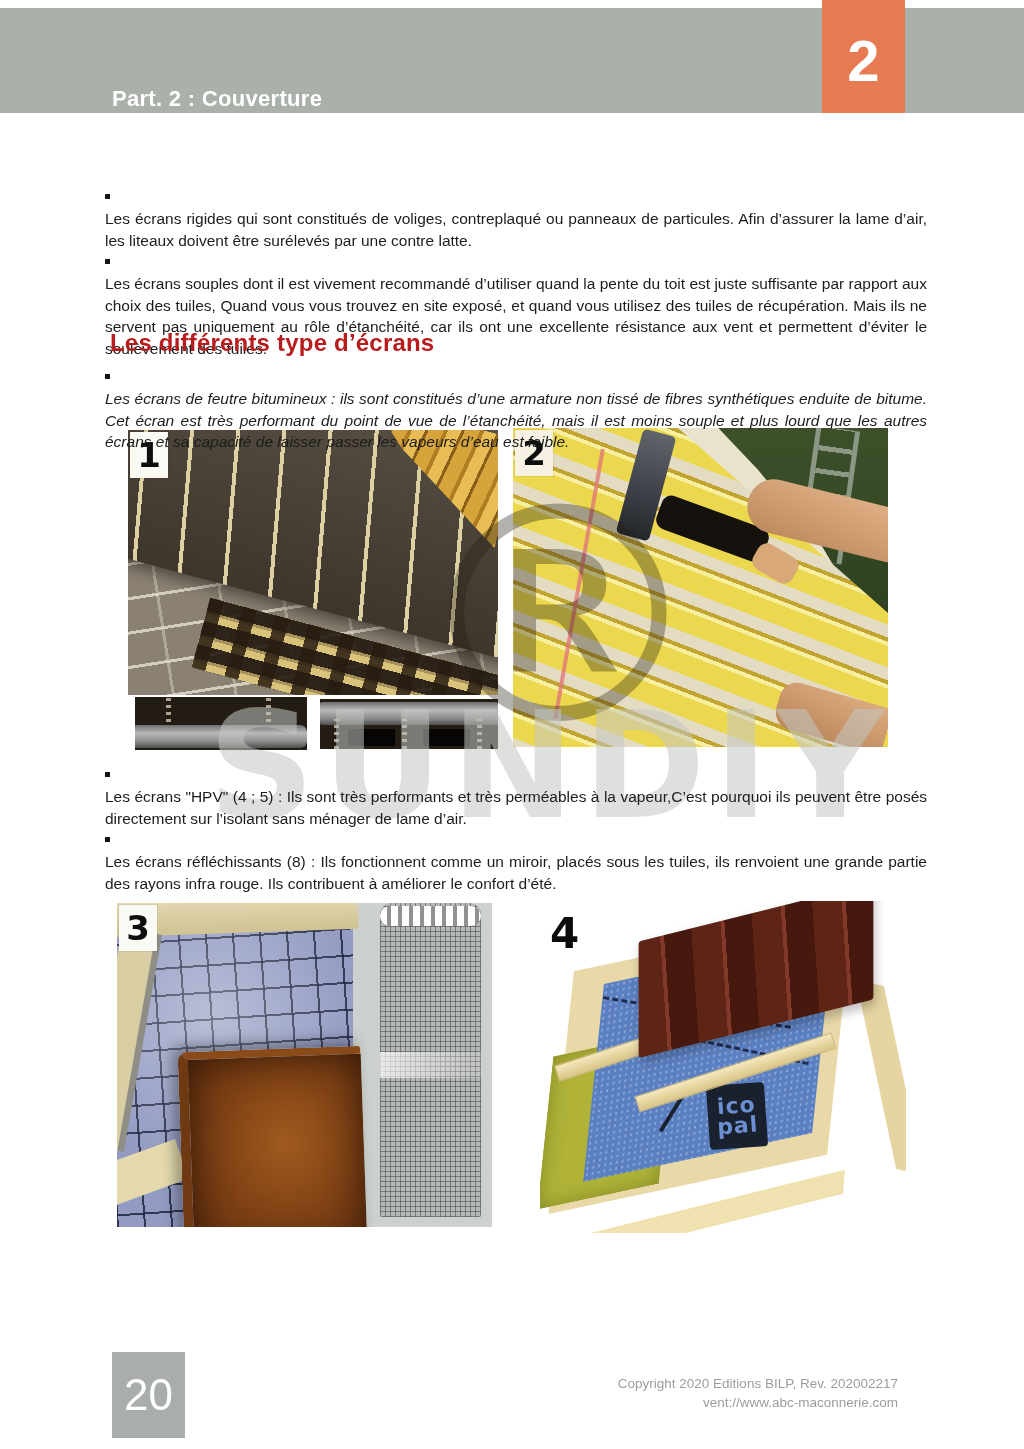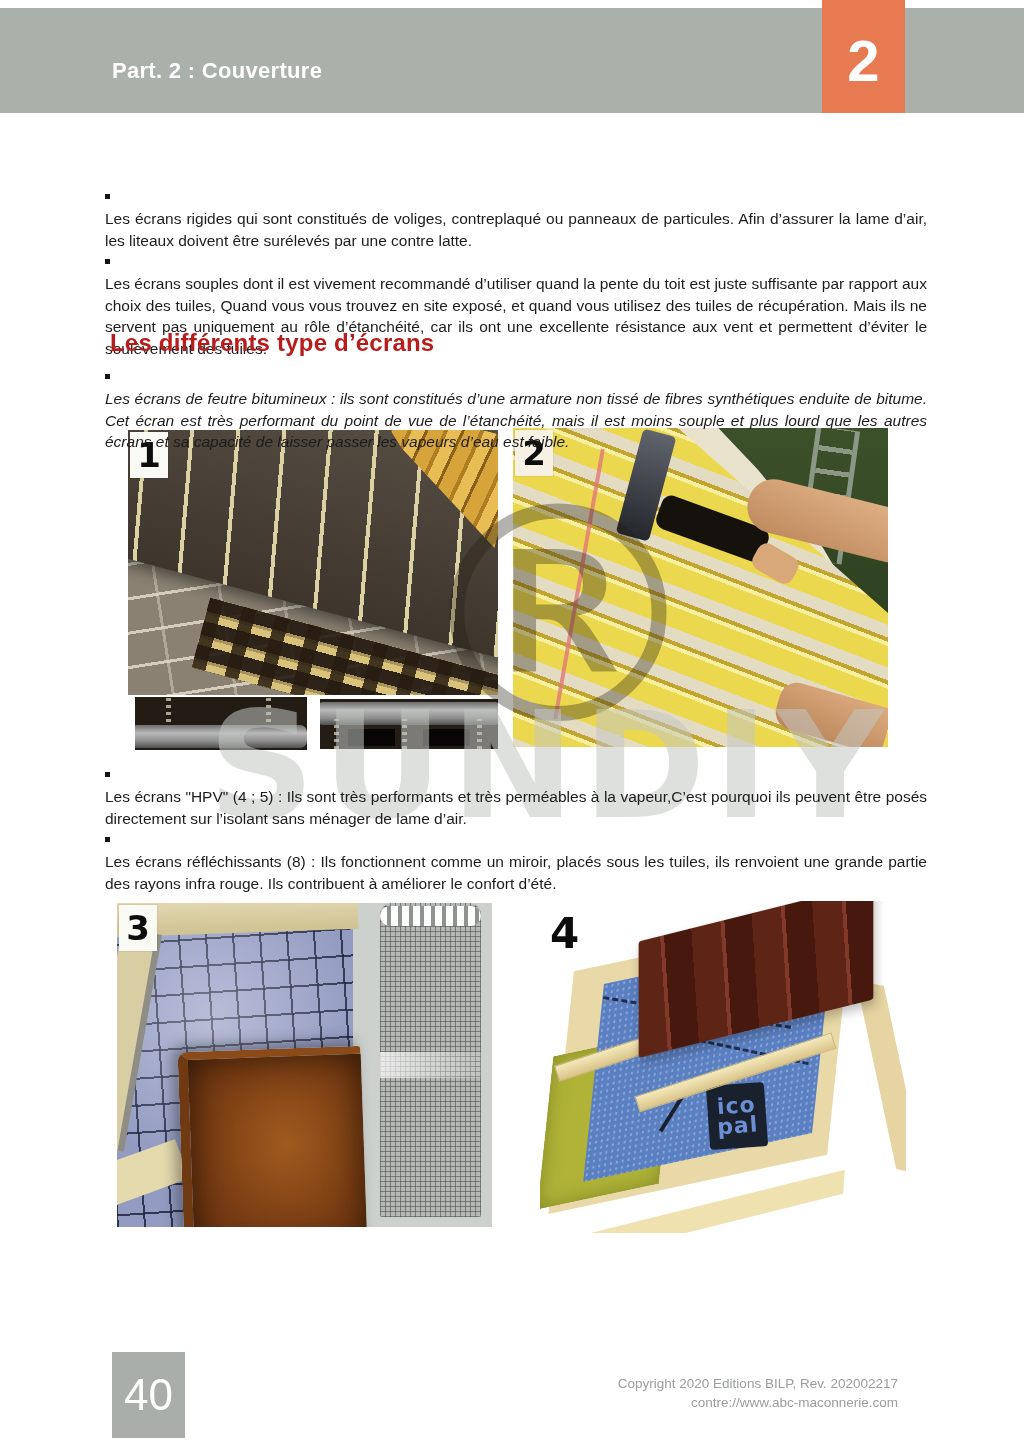--- a/index.html
+++ b/index.html
@@ -1,21 +1,21 @@
 <!DOCTYPE html>
 <html><head>
 <meta charset="utf-8">
 <style>
   html,body{margin:0;padding:0;background:#ffffff;}
   .page{position:relative;width:1024px;height:1449px;background:#ffffff;overflow:hidden;
         font-family:"Liberation Sans","DejaVu Sans",sans-serif;}
 
   
   .header-bar{position:absolute;left:0;top:8px;width:1024px;height:105px;background:#aab0aa;}
-  .header-title{position:absolute;left:112px;top:50px;font-weight:bold;font-size:22px;color:#ffffff;letter-spacing:.3px;}
+  .header-title{position:absolute;left:112px;top:78px;font-weight:bold;font-size:22px;color:#ffffff;letter-spacing:.3px;}
   .chapter-box{position:absolute;left:822px;top:0;width:83px;height:113px;background:#e87a52;z-index:3;
                display:flex;align-items:center;justify-content:center;}
   .chapter-num{font-weight:bold;font-size:58px;color:#ffffff;margin-top:8px;}
 
   
   .tblock{position:absolute;left:105px;width:822px;z-index:10;font-size:15.5px;line-height:21.6px;color:#1c1c1c;}
   .bullet{display:flex;gap:9px;flex-direction:column;}
   .marker{flex:0 0 5px;width:5px;height:5px;background:#141414;margin-top:8px;}
   .btext{flex:1;text-align:justify;}
   .sec-heading{position:absolute;left:110px;top:329px;z-index:10;font-weight:bold;font-size:24px;color:#b91c1c;letter-spacing:.2px;}
@@ -238,20 +238,20 @@
     <div class="f4-fr"></div>
     <div class="f4-fb"></div>
     <div class="f4-tiles"></div>
     <div class="f4-num">4</div>
   </div>
 
   <div class="wm-reg">®</div>
   <div class="watermark">SUNDIY</div>
 
   <div class="pagenum-box">
-    <div class="pagenum">40</div>
+    <div class="pagenum">20</div>
   </div>
   <div class="copyright">
     <div>Copyright 2020 Editions BILP, Rev. 202002217</div>
-    <div>contre://www.abc-maconnerie.com</div>
+    <div>vent://www.abc-maconnerie.com</div>
   </div>
 
 </div>
 
 </body></html>

